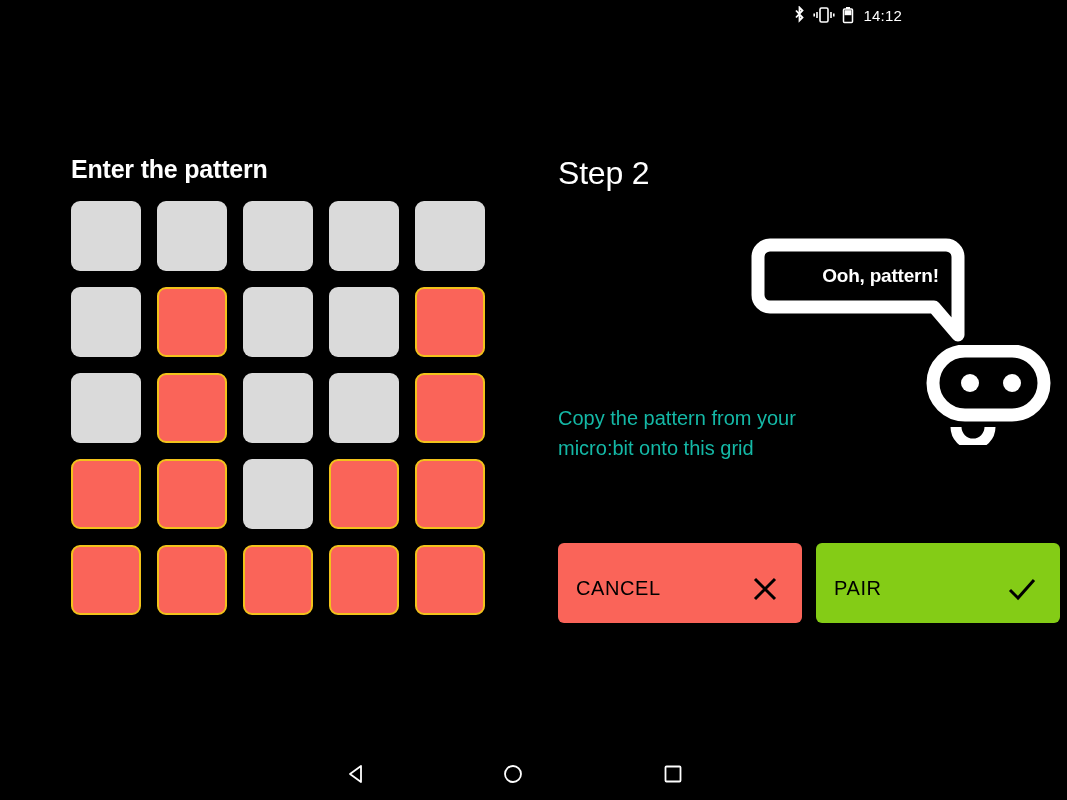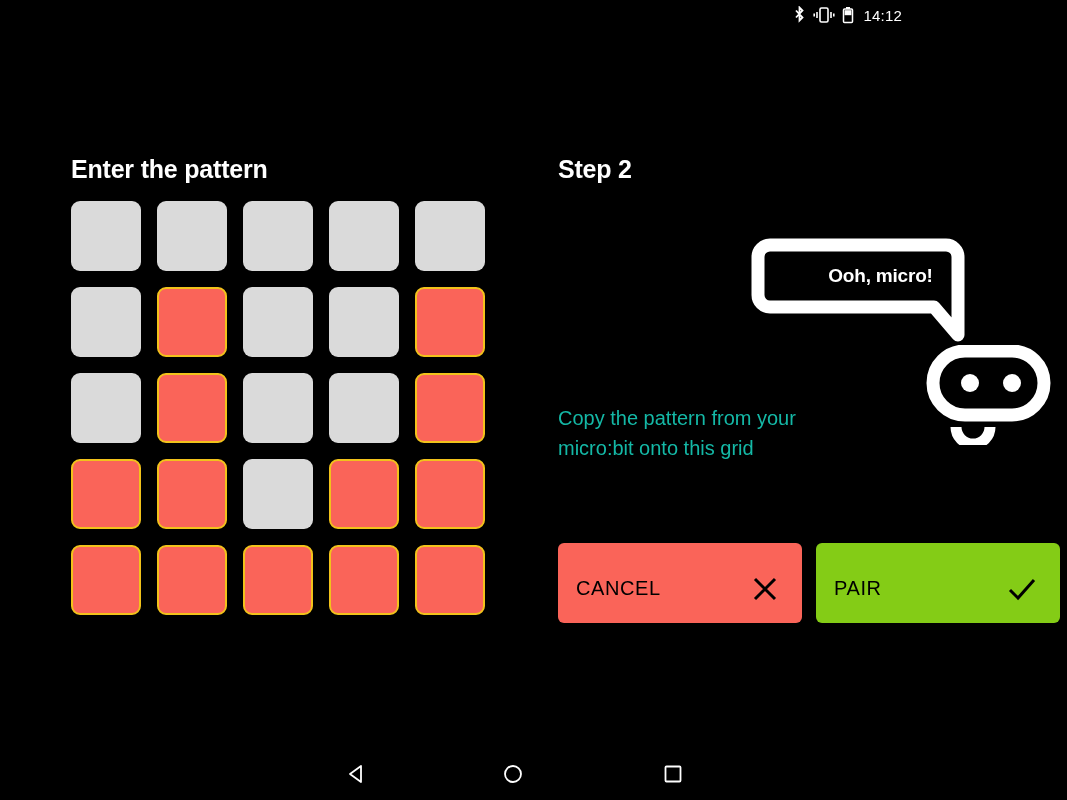--- a/index.html
+++ b/index.html
@@ -88,22 +88,22 @@
   
   #right-panel {
     position: absolute;
     left: 558px;
     top: 125px;
     width: 500px;
     height: 560px;
   }
 
   #step-title {
-    font-size: 25px;
-    font-weight: bold;
+    font-size: 32px;
+    font-weight: normal;
     color: #ffffff;
     letter-spacing: -0.2px;
   }
 
   
   #mascot-area {
     position: absolute;
     left: 190px;
     top: 80px;
     width: 310px;
@@ -245,21 +245,21 @@
   </div>
 
   <div id="right-panel">
 
     <div id="step-title">Step 2</div>
 
     <div id="mascot-area">
       <svg id="speech-bubble-svg" width="230" height="110" viewBox="0 0 230 110">
         <path d="M 22 10 H 198 A 12 12 0 0 1 210 22 V 72 L 210 100 L 186 72 H 22 A 12 12 0 0 1 10 60 V 22 A 12 12 0 0 1 22 10 Z" fill="#000000" stroke="#ffffff" stroke-width="13" stroke-linejoin="round"></path>
       </svg>
-      <div id="speech-bubble-text">Ooh, micro!</div>
+      <div id="speech-bubble-text">Ooh, pattern!</div>
 
       <svg id="robot-svg" width="125" height="100" viewBox="0 0 125 100">
         <rect x="7" y="6" width="111" height="64" rx="32" ry="32" fill="#000000" stroke="#ffffff" stroke-width="13"></rect>
         <circle cx="44" cy="38" r="9" fill="#ffffff"></circle>
         <circle cx="86" cy="38" r="9" fill="#ffffff"></circle>
         <path d="M 30 82 A 17 17 0 0 0 64 82" fill="none" stroke="#ffffff" stroke-width="11" stroke-linecap="butt"></path>
       </svg>
     </div>
 
     <div id="instruction">Copy the pattern from your micro:bit onto this grid</div>

